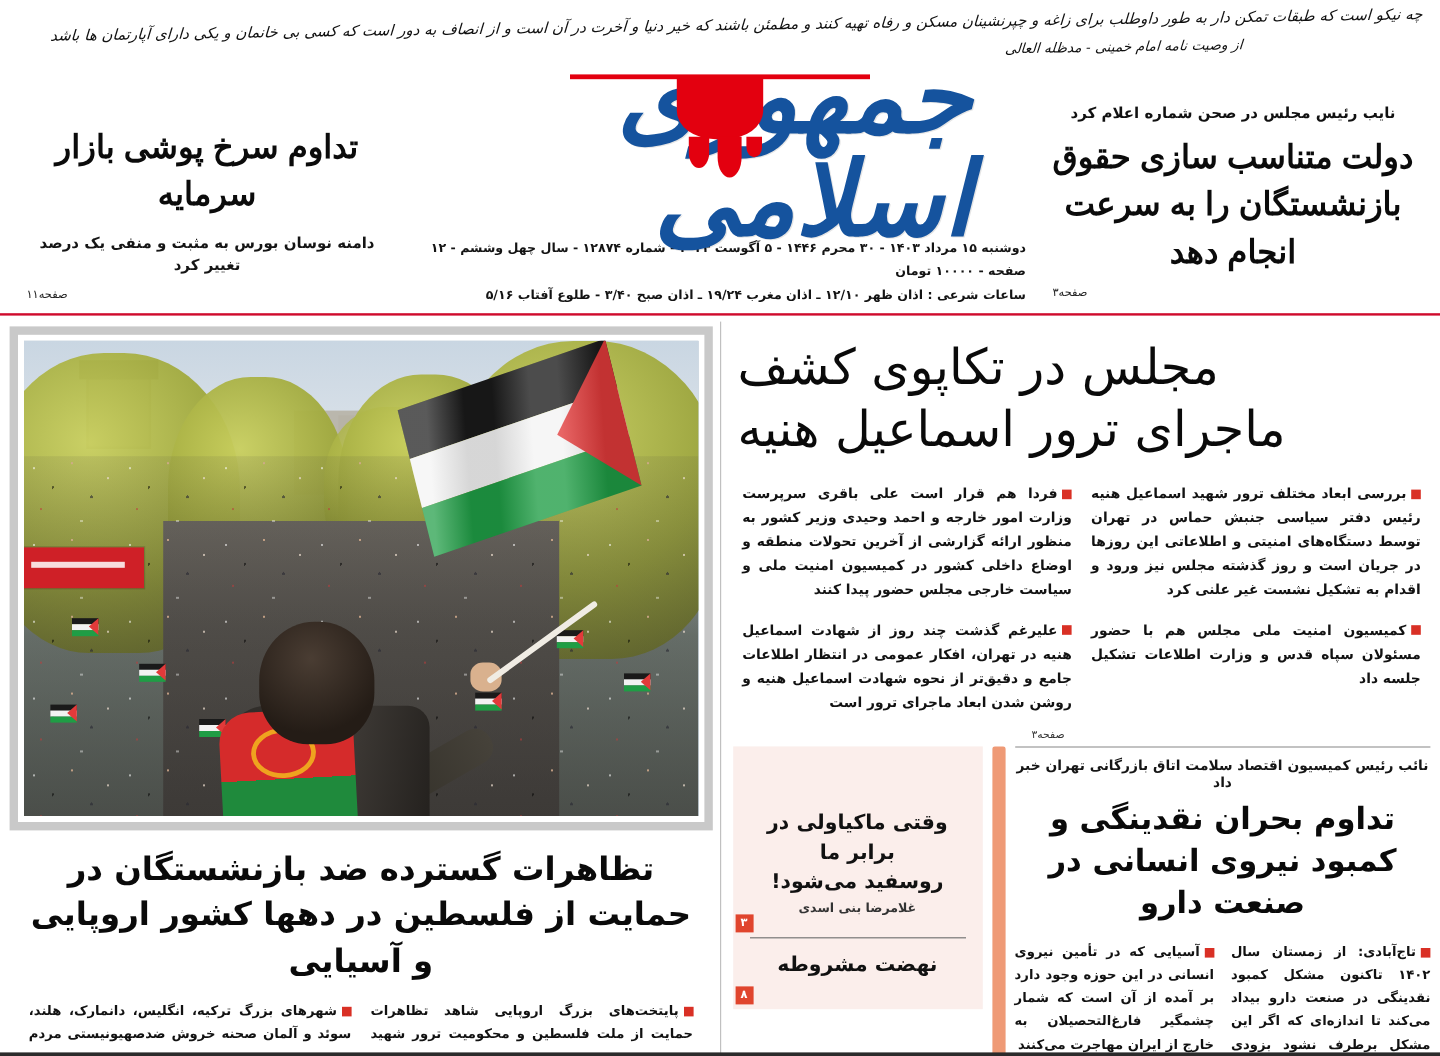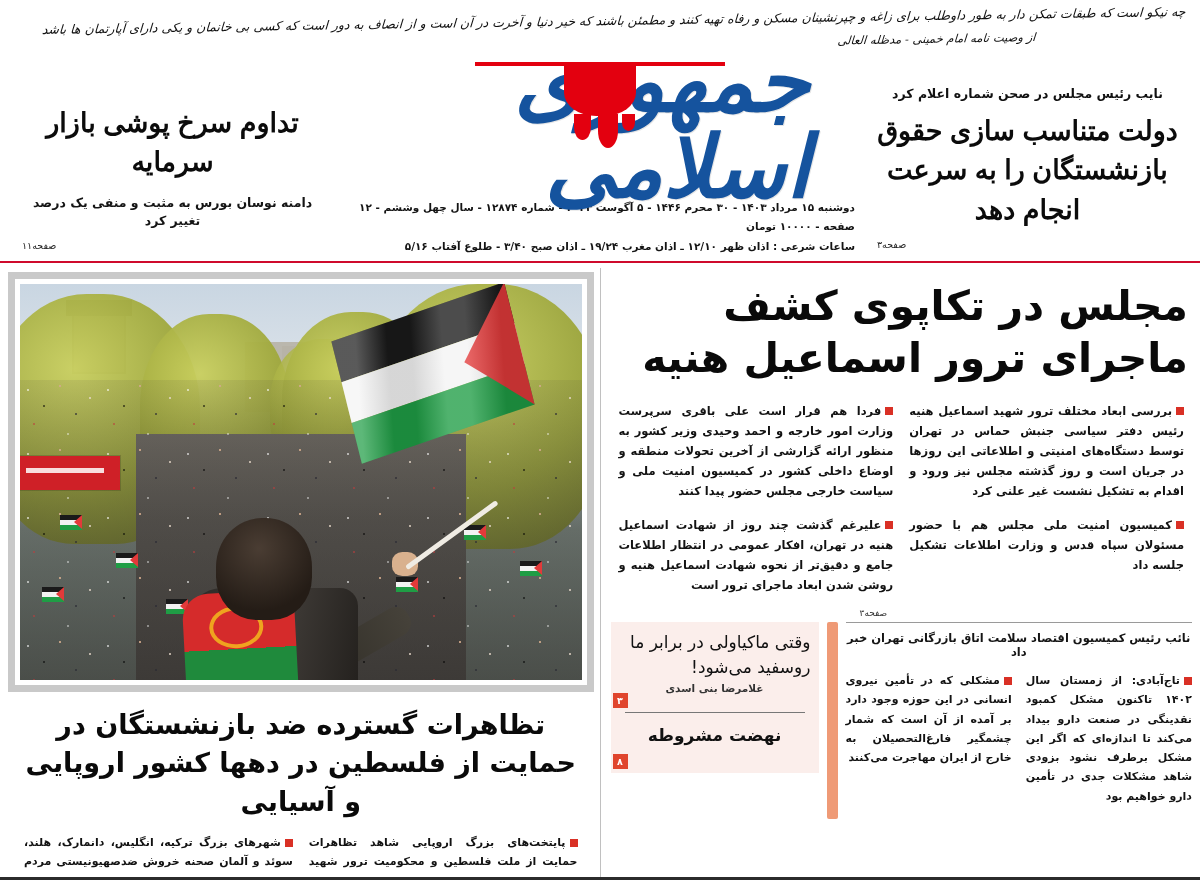--- a/index.html
+++ b/index.html
@@ -135,21 +135,21 @@
     width: 1200px; height: 612px;
     display: flex; flex-direction: row;
   }
 
   
   .col-right {
     width: 600px; padding: 6px 8px 0 10px;
     display: flex; flex-direction: column;
   }
   .lead-headline {
-    text-align: right; font-weight: bold; color: #0a0a0a;
+    text-align: left; font-weight: normal; color: #0a0a0a;
     font-size: 41px; line-height: 1.28; letter-spacing: -.5px;
     padding: 6px 4px 0 4px;
   }
   .lead-headline .ln { display: block; }
   .lead-body {
     display: flex; flex-direction: row; gap: 16px;
     margin-top: 16px; padding: 0 8px;
   }
   .lead-body .bcol { flex: 1; }
   .bullet-p {
@@ -392,39 +392,43 @@
             <span class="bsq"></span><span>علیرغم گذشت چند روز از شهادت اسماعیل هنیه در تهران، افکار عمومی در انتظار اطلاعات جامع و دقیق‌تر از نحوه شهادت اسماعیل هنیه و روشن شدن ابعاد ماجرای ترور است</span>
           </p>
           <div class="sec-pagenum">صفحه۳</div>
         </div>
       </div>
 
       <div style="display:flex; gap:8px; margin-top:4px; align-items:flex-start;">
 
         <div style="flex:1; border-top:1px solid #9a9a9a; padding-top:8px;">
           <div class="kick2" style="text-align:center;font-size:11.5px;font-weight:bold;color:#151515;margin-bottom:7px;">نائب رئیس کمیسیون اقتصاد سلامت اتاق بازرگانی تهران خبر داد</div>
+          <div class="h2t" style="text-align:center;font-weight:bold;font-size:25.5px;line-height:1.38;color:#0a0a0a;">
+            <span class="ln">تداوم بحران نقدینگی</span>
+            <span class="ln">و کمبود نیروی انسانی در صنعت دارو</span>
+          </div>
           <div class="two-cols">
             <div class="bcol">
               <p class="bullet-p" style="font-size:11px">
                 <span class="bsq"></span><span>تاج‌آبادی: از زمستان سال ۱۴۰۲ تاکنون مشکل کمبود نقدینگی در صنعت دارو بیداد می‌کند تا اندازه‌ای که اگر این مشکل برطرف نشود بزودی شاهد مشکلات جدی در تأمین دارو خواهیم بود</span>
               </p>
             </div>
             <div class="bcol">
               <p class="bullet-p" style="font-size:11px">
-                <span class="bsq"></span><span>مشکلی که در تأمین نیروی انسانی در این حوزه وجود دارد بر آمده از آن است که شمار چشمگیر فارغ‌التحصیلان به خارج از ایران مهاجرت می‌کنند</span>
+                <span class="bsq"></span><span>آسیایی که در تأمین نیروی انسانی در این حوزه وجود دارد بر آمده از آن است که شمار چشمگیر فارغ‌التحصیلان به خارج از ایران مهاجرت می‌کنند</span>
               </p>
 
             </div>
           </div>
         </div>
 
         <div style="width:11px; background:#ef9a76; align-self:stretch; min-height:168px; border-radius:2px;"></div>
 
         <div style="width:208px; background:#fbeeeb; padding:8px 8px 4px 8px; position:relative;">
-          <div style="font-size:17px;font-weight:normal;line-height:1.45;color:#111;">
+          <div style="text-align:center;font-size:17px;font-weight:bold;line-height:1.45;color:#111;margin-top:44px;">
             <span class="ln" style="display:block">وقتی ماکیاولی در برابر ما</span>
             <span class="ln" style="display:block">روسفید می‌شود!</span>
           </div>
           <div style="text-align:center;font-size:10.5px;font-weight:bold;margin-top:3px;color:#333;">غلامرضا بنی اسدی</div>
           <div style="position:relative;height:16px;">
             <span class="pg-badge lft" style="bottom:2px;left:-6px;">۳</span>
           </div>
           <div style="height:1px;background:#777;margin:2px 6px 10px 6px;"></div>
           <div style="text-align:center;font-size:17px;font-weight:bold;line-height:1.5;color:#111;">
             <span class="ln" style="display:block">نهضت مشروطه</span>

